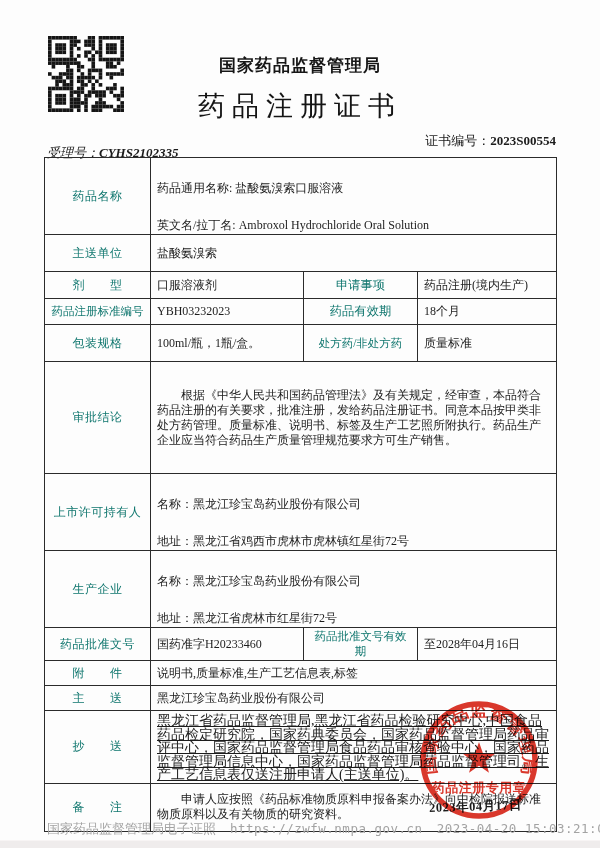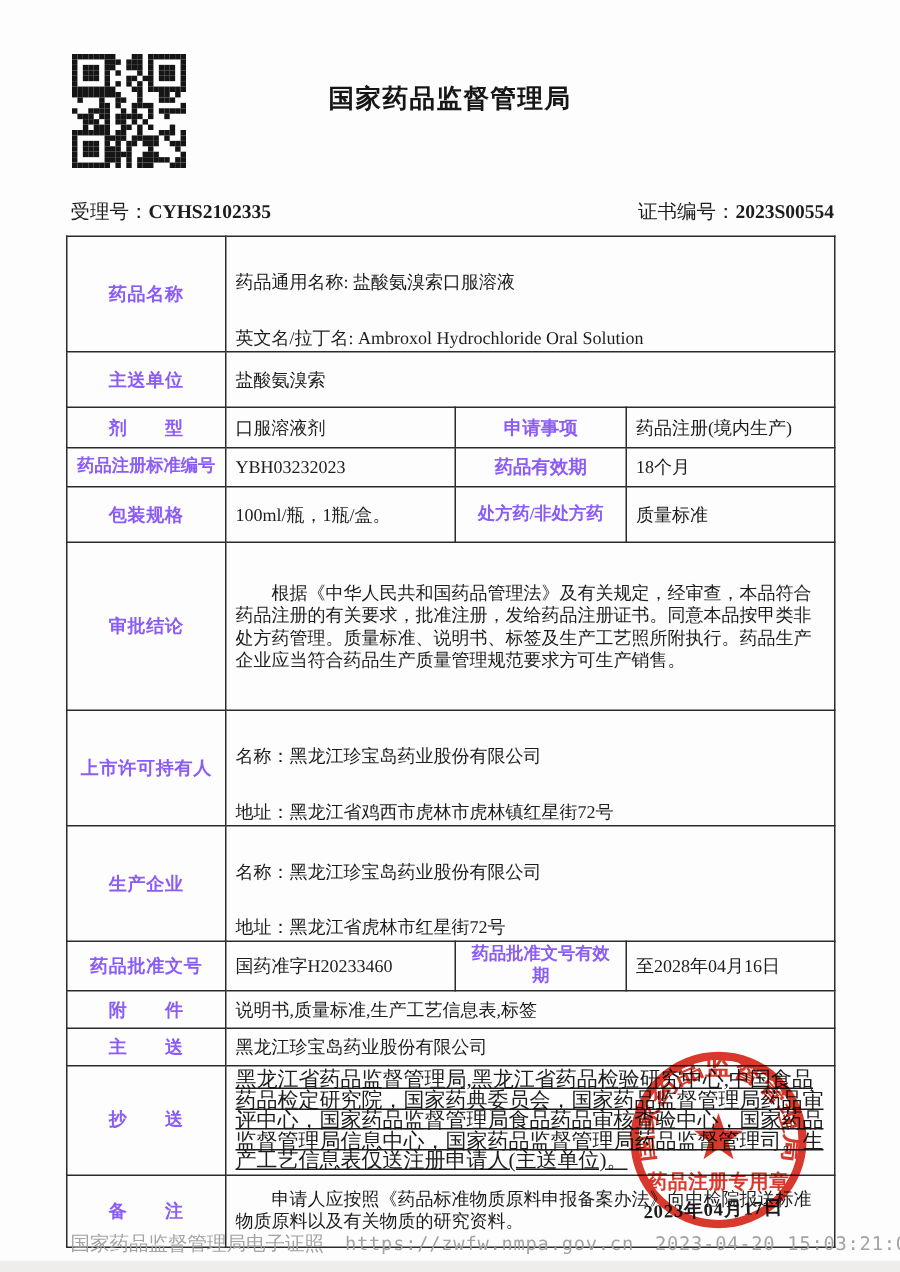--- a/index.html
+++ b/index.html
@@ -14,33 +14,33 @@
   .agency{
     position:absolute;left:0;top:54px;width:100%;text-align:center;
     font-family:"DejaVu Sans","Liberation Sans",sans-serif;
     font-weight:bold;font-size:17px;letter-spacing:1px;color:#161616;
   }
   .doc-title{
     position:absolute;left:0;top:88px;width:100%;text-align:center;
     font-size:27px;letter-spacing:7px;color:#141414;
   }
   .meta-row{position:absolute;left:47px;top:132px;width:509px;font-size:13px;}
-  .meta-left{position:absolute;left:0;top:0;}
+  .meta-left{position:absolute;left:0;top:12px;font-style:italic;}
   .meta-right{position:absolute;right:0;top:0;}
   .meta-row b{font-weight:bold;}
   table.cert{
     position:absolute;left:44px;top:157px;width:512px;
     border-collapse:collapse;table-layout:fixed;
   }
   table.cert td{
     border:1px solid #2b2b2b;padding:1px 6px;vertical-align:middle;
     font-size:12px;line-height:15px;overflow:hidden;
   }
   td.lbl{
-    font-weight:bold;text-align:center;font-size:13px;letter-spacing:0.5px;color:#8b5cf6;
+    font-weight:normal;text-align:center;font-size:13px;letter-spacing:0.5px;color:#0f766e;
   }
   td.lbl.sm{font-size:11.5px;letter-spacing:0;}
   td.lbl.md{font-size:12.3px;letter-spacing:0;margin-top:27px;}
   td.para{vertical-align:top;padding-top:4px;font-size:11.5px;line-height:14.5px;}
   td.para.dense{font-size:14px;line-height:13.5px;padding-top:3px;text-decoration:underline;}
   .indent{text-indent:2em;}
   .cellline{white-space:nowrap;margin-top:22px;}
   .stamp-date{
     position:absolute;left:429px;top:798px;width:120px;z-index:1;
     font-weight:bold;font-size:12.5px;color:#1b1b1b;transform:rotate(-2deg);
@@ -316,20 +316,21 @@
         <rect x="43.43" y="72.38" width="3.62" height="3.62"></rect>
         <rect x="47.05" y="72.38" width="3.62" height="3.62"></rect>
         <rect x="50.67" y="72.38" width="3.62" height="3.62"></rect>
         <rect x="65.14" y="72.38" width="3.62" height="3.62"></rect>
         <rect x="68.76" y="72.38" width="3.62" height="3.62"></rect>
         <rect x="72.38" y="72.38" width="3.62" height="3.62"></rect>
       </svg>
   </div>
 
   <div class="agency">国家药品监督管理局</div>
+  <div class="doc-title">药品注册证书</div>
 
   <div class="meta-row">
     <div class="meta-left"><span>受理号：</span><b>CYHS2102335</b></div>
     <div class="meta-right"><span>证书编号：</span><b>2023S00554</b></div>
   </div>
 
   <table class="cert">
     <colgroup>
         <col style="width:106px">
         <col style="width:153px">

